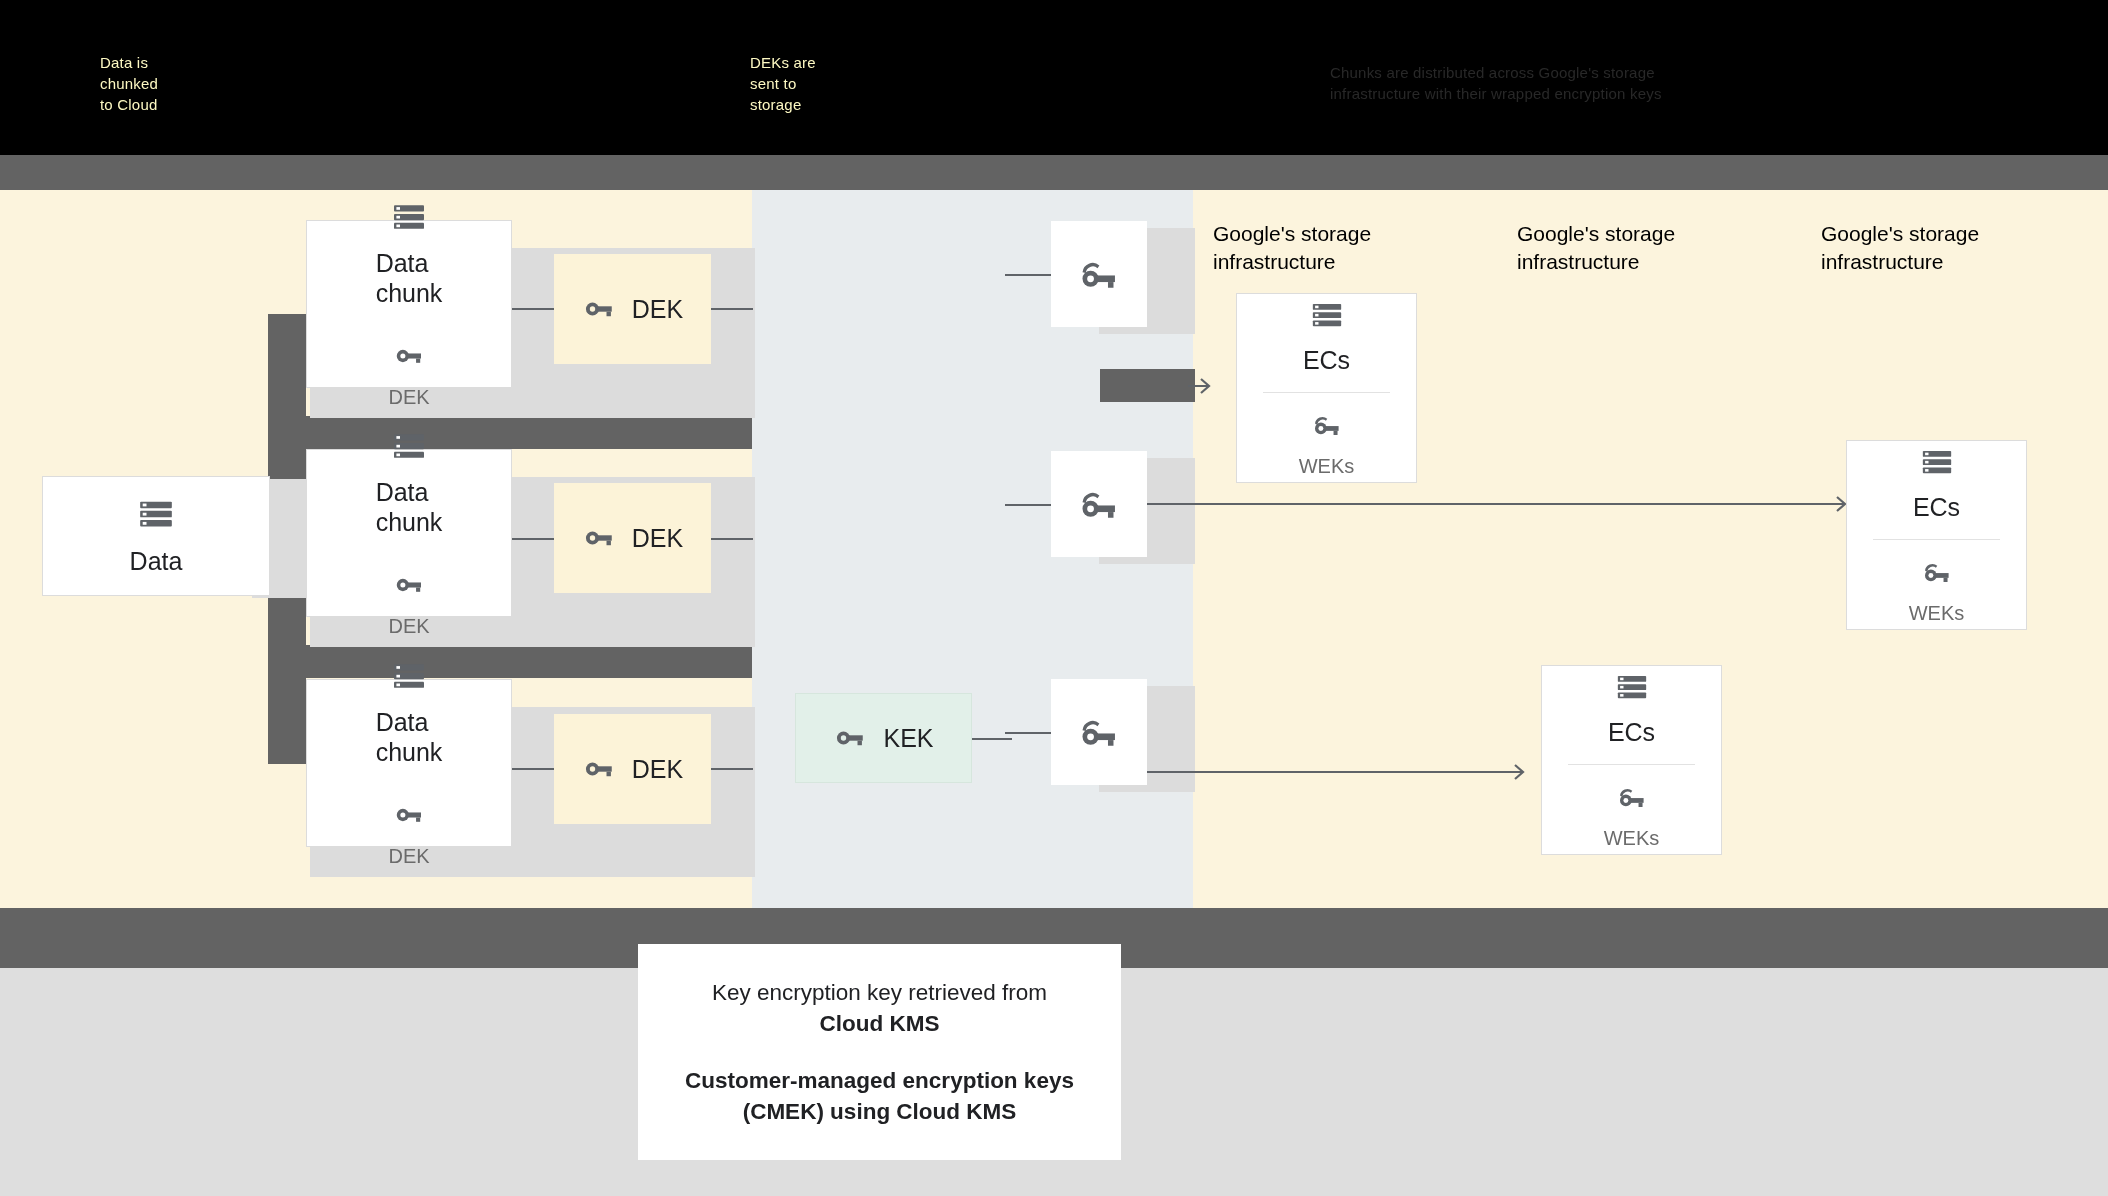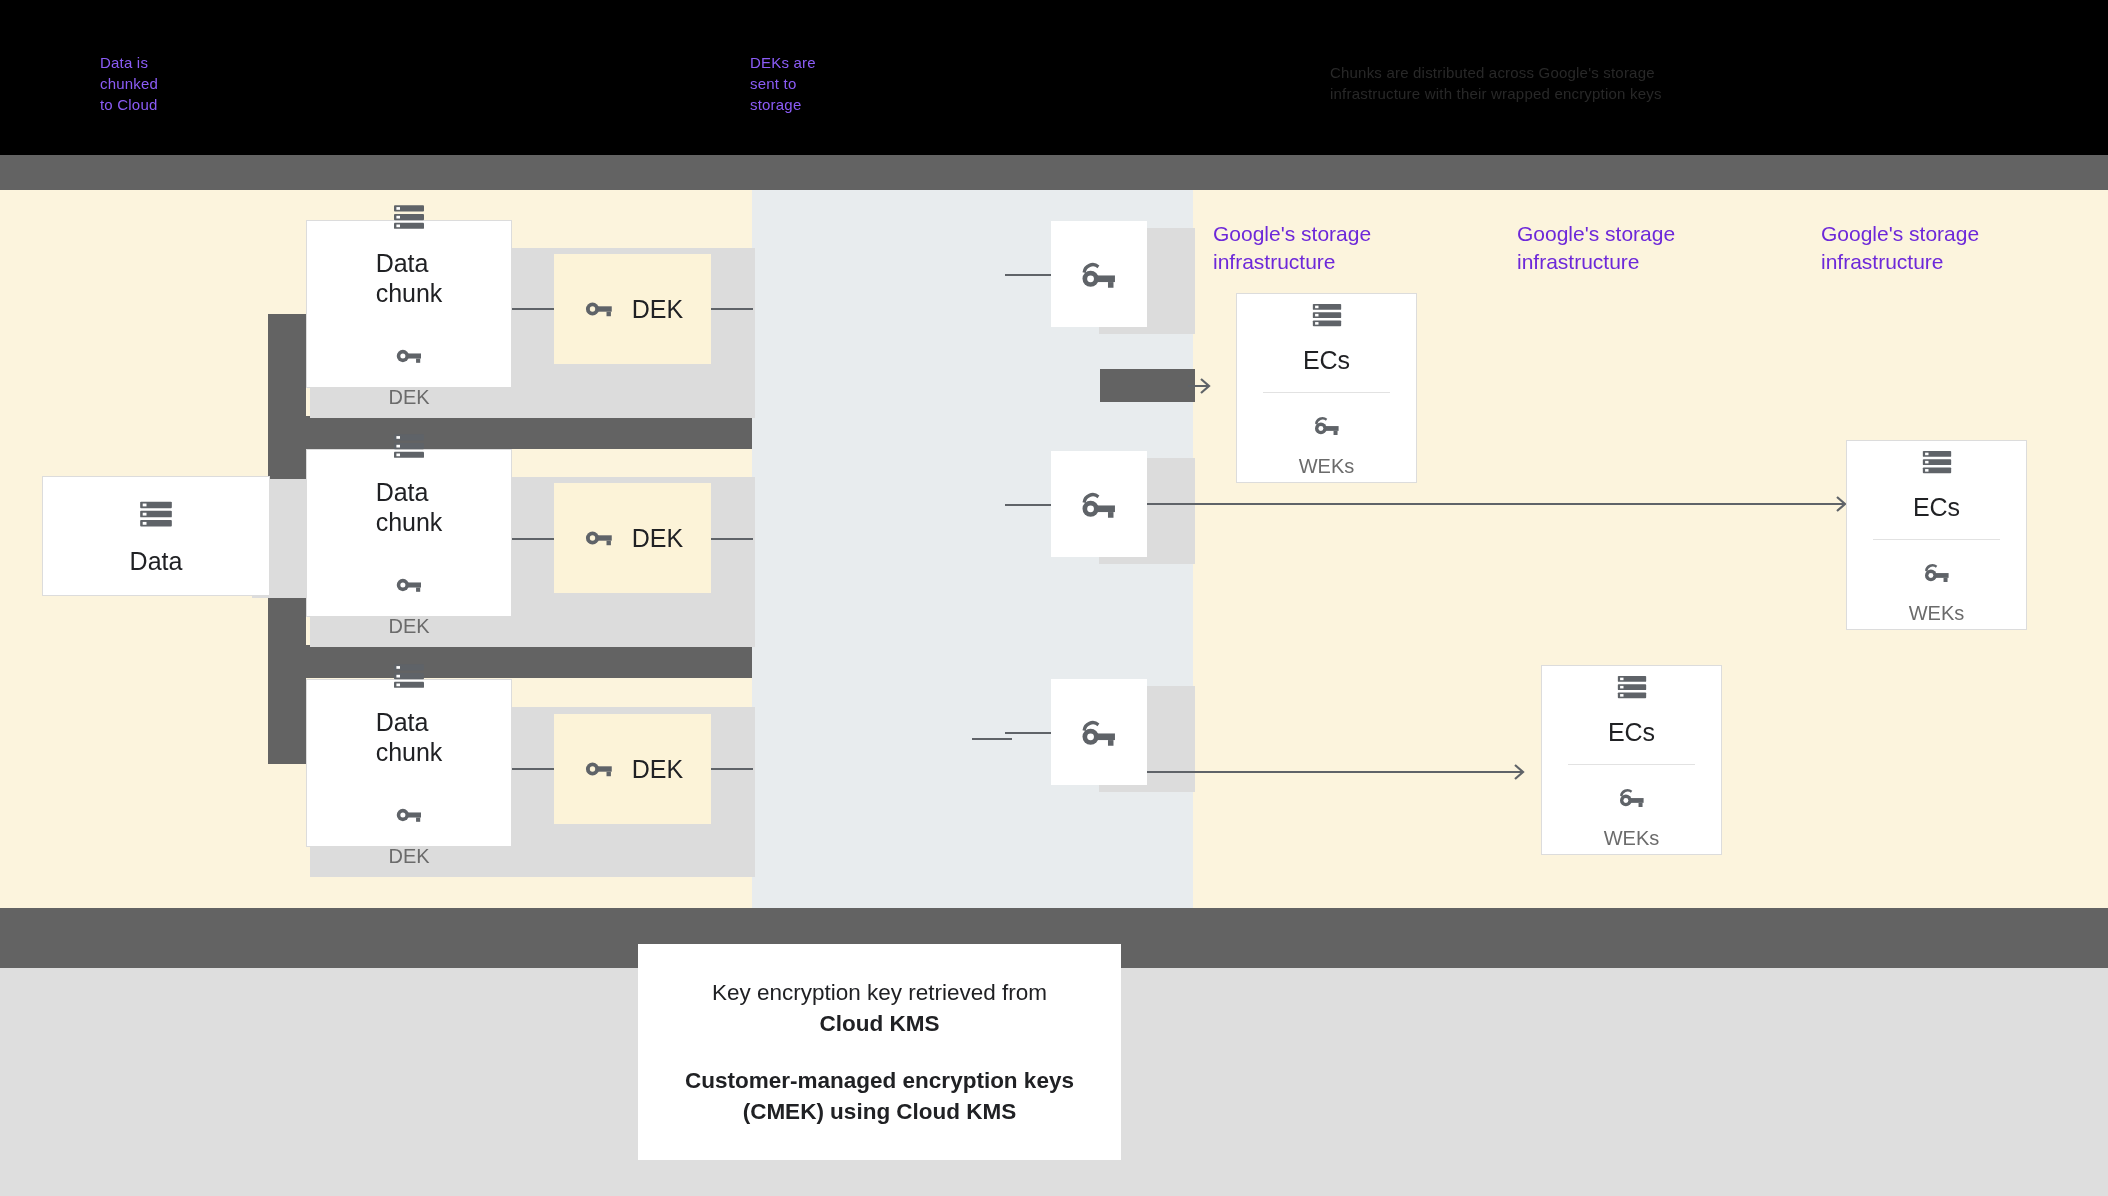--- a/index.html
+++ b/index.html
@@ -16,21 +16,21 @@
 
   
   #top-banner {
     position: absolute;
     left: 0; top: 0; width: 2108px; height: 155px;
     background: #000000;
     overflow: hidden;
   }
   .redact-col { position: absolute; }
   .redact-line {
-    color: #8b5cf6;
+    color: #fef9c3;
     font-size: 15px;
     line-height: 21px;
     white-space: nowrap;
     letter-spacing: 0.2px;
     font-family: "Liberation Sans", sans-serif;
   }
   .redact-line.bolder { color: #282828; }
 
   
   .band-dark {
@@ -132,21 +132,21 @@
     background: #5f6368;
     height: 2px;
   }
   .arrowhead { position: absolute; line-height: 0; }
 
   
   .zone-label {
     position: absolute;
     font-size: 21px;
     line-height: 1.32;
-    color: #6d28d9;
+    color: #000000;
     white-space: pre-line;
   }
 
   
   #caption-card {
     position: absolute;
     left: 638px; top: 944px;
     width: 483px; height: 216px;
     background: #ffffff;
     display: flex;
@@ -373,20 +373,33 @@
             <circle cx="7.4" cy="12" r="1.9" fill="#fcf3d8"></circle>
         <rect x="10.6" y="10.1" width="10.4" height="3.8"></rect>
         <rect x="17.3" y="13.9" width="3.1" height="3.2"></rect>
       </g>
         </svg>
     </span>
     <span class="keybox-label">DEK</span>
   </div>
   <div class="conn" style="left:711px; top:578px; width:42px;"></div>
 
+  <div class="keybox mint" style="left:795px; top:503px; width:177px; height:90px;">
+    <span class="icon">
+      <svg width="34" height="34" viewBox="0 0 24 24">
+          <g fill="#5f6368">
+        <circle cx="7.4" cy="12" r="4.6"></circle>
+            <circle cx="7.4" cy="12" r="1.9" fill="#e2f0e9"></circle>
+        <rect x="10.6" y="10.1" width="10.4" height="3.8"></rect>
+        <rect x="17.3" y="13.9" width="3.1" height="3.2"></rect>
+      </g>
+        </svg>
+    </span>
+    <span class="keybox-label">KEK</span>
+  </div>
   <div class="conn" style="left:972px; top:548px; width:40px;"></div>
 
   <div class="shadow-box" style="left:1099px; top:38px; width:96px; height:106px;"></div>
   <div class="keytile" style="left:1051px; top:31px; width:96px; height:106px;">
     <span class="icon">
       <svg width="44" height="44" viewBox="0 0 24 24">
           <g fill="#5f6368">
         <path d="M3.0 11.0 A5.6 5.6 0 0 1 12.2 7.3 L11.2 8.8 A3.9 3.9 0 0 0 4.8 11.4 Z"></path>
         <circle cx="7.4" cy="14.6" r="4.4"></circle>
             <circle cx="7.4" cy="14.6" r="1.85" fill="#ffffff"></circle>

